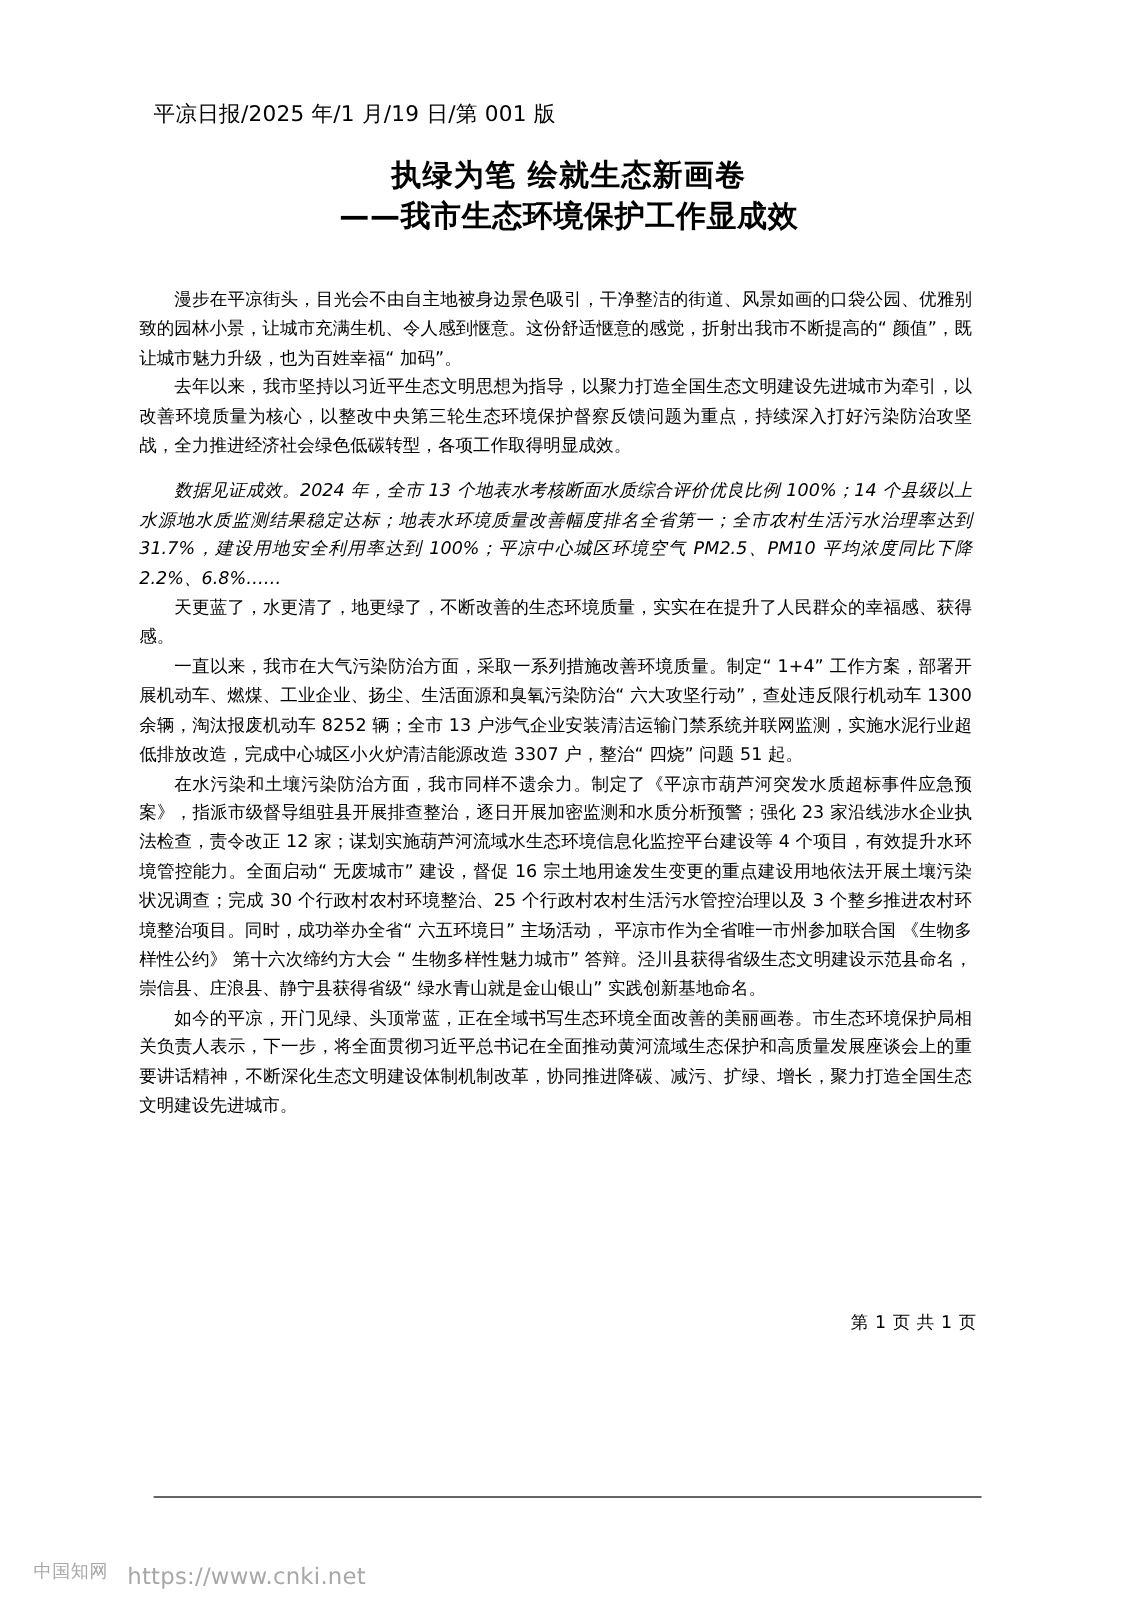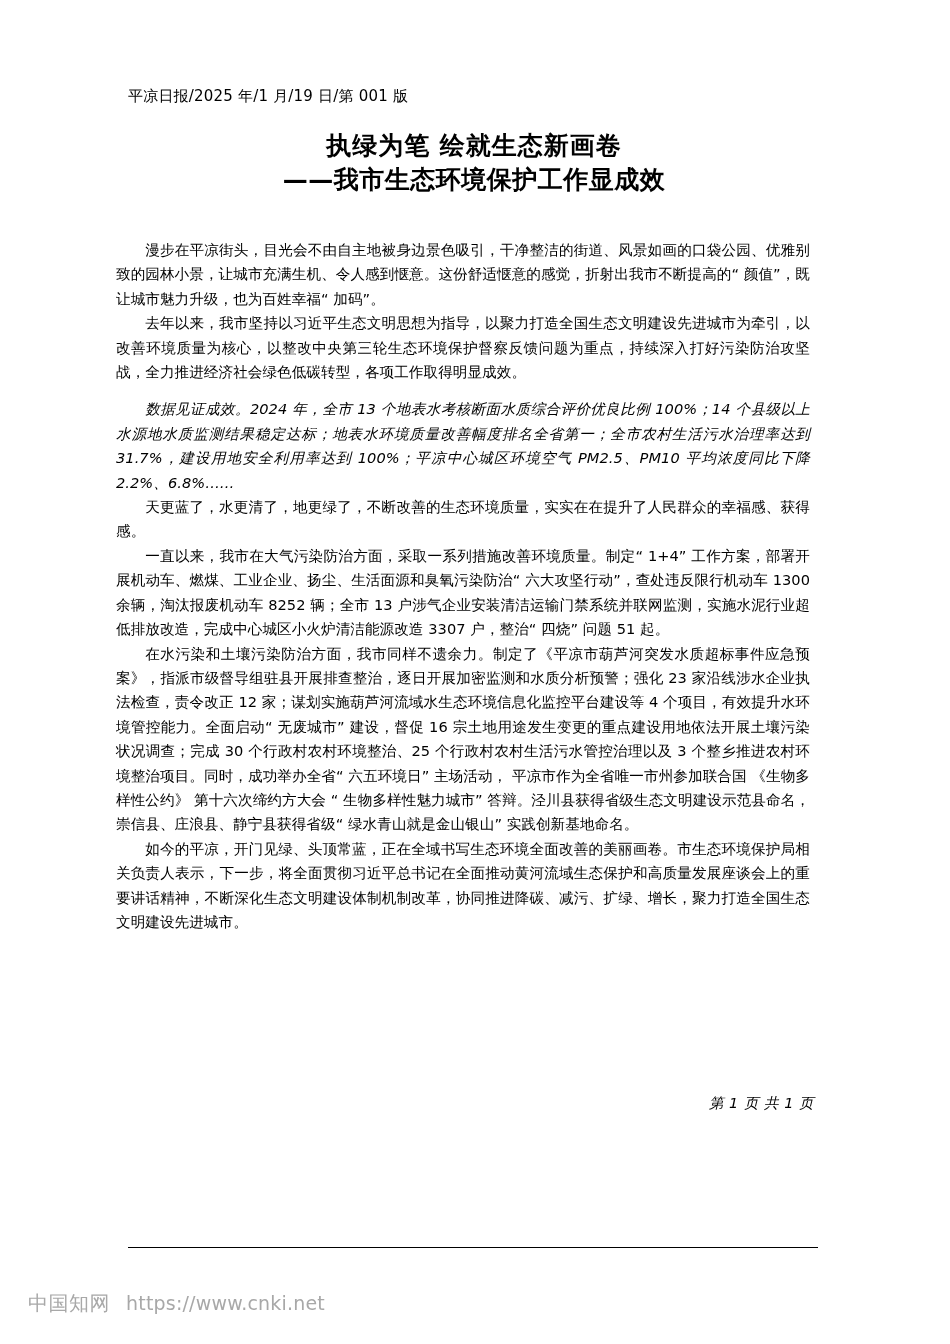--- a/index.html
+++ b/index.html
@@ -19,21 +19,21 @@
     background: #ffffff;
     overflow: hidden;
     box-sizing: border-box;
   }
 
   
   .masthead {
     position: absolute;
     left: 128px;
     top: 86px;
-    font-size: 15px;
+    font-size: 18px;
     line-height: 20px;
     letter-spacing: 0.2px;
     white-space: nowrap;
   }
 
   
   .title-main {
     position: absolute;
     left: 128px;
     top: 113px;
@@ -95,21 +95,20 @@
     position: absolute;
     left: 128px;
     top: 1092px;
     width: 692px;
     text-align: right;
     padding-right: 6px;
     box-sizing: border-box;
     font-size: 14.5px;
     line-height: 22px;
     letter-spacing: 0.5px;
-    font-style: italic;
   }
 
   .divider {
     position: absolute;
     left: 128px;
     top: 1247px;
     width: 690px;
     height: 0;
     border-top: 1.6px solid #000000;
   }
@@ -118,28 +117,29 @@
   .watermark {
     position: absolute;
     left: 28px;
     top: 1290px;
     display: flex;
     align-items: center;
     gap: 16px;
     color: #a8a8a8;
   }
   .watermark .wm-brand {
-    font-size: 20px;
+    font-size: 15px;
     line-height: 26px;
     letter-spacing: 0.5px;
   }
   .watermark .wm-url {
     font-size: 19px;
     line-height: 26px;
     letter-spacing: 0.2px;
+    margin-top: 11px;
   }
 </style>
 </head>
 <body>
 
 <div class="page">
 
   <div class="masthead">平凉日报/2025 年/1 月/19 日/第 001 版</div>
 
   <h1 class="title-main">执绿为笔  绘就生态新画卷</h1>

